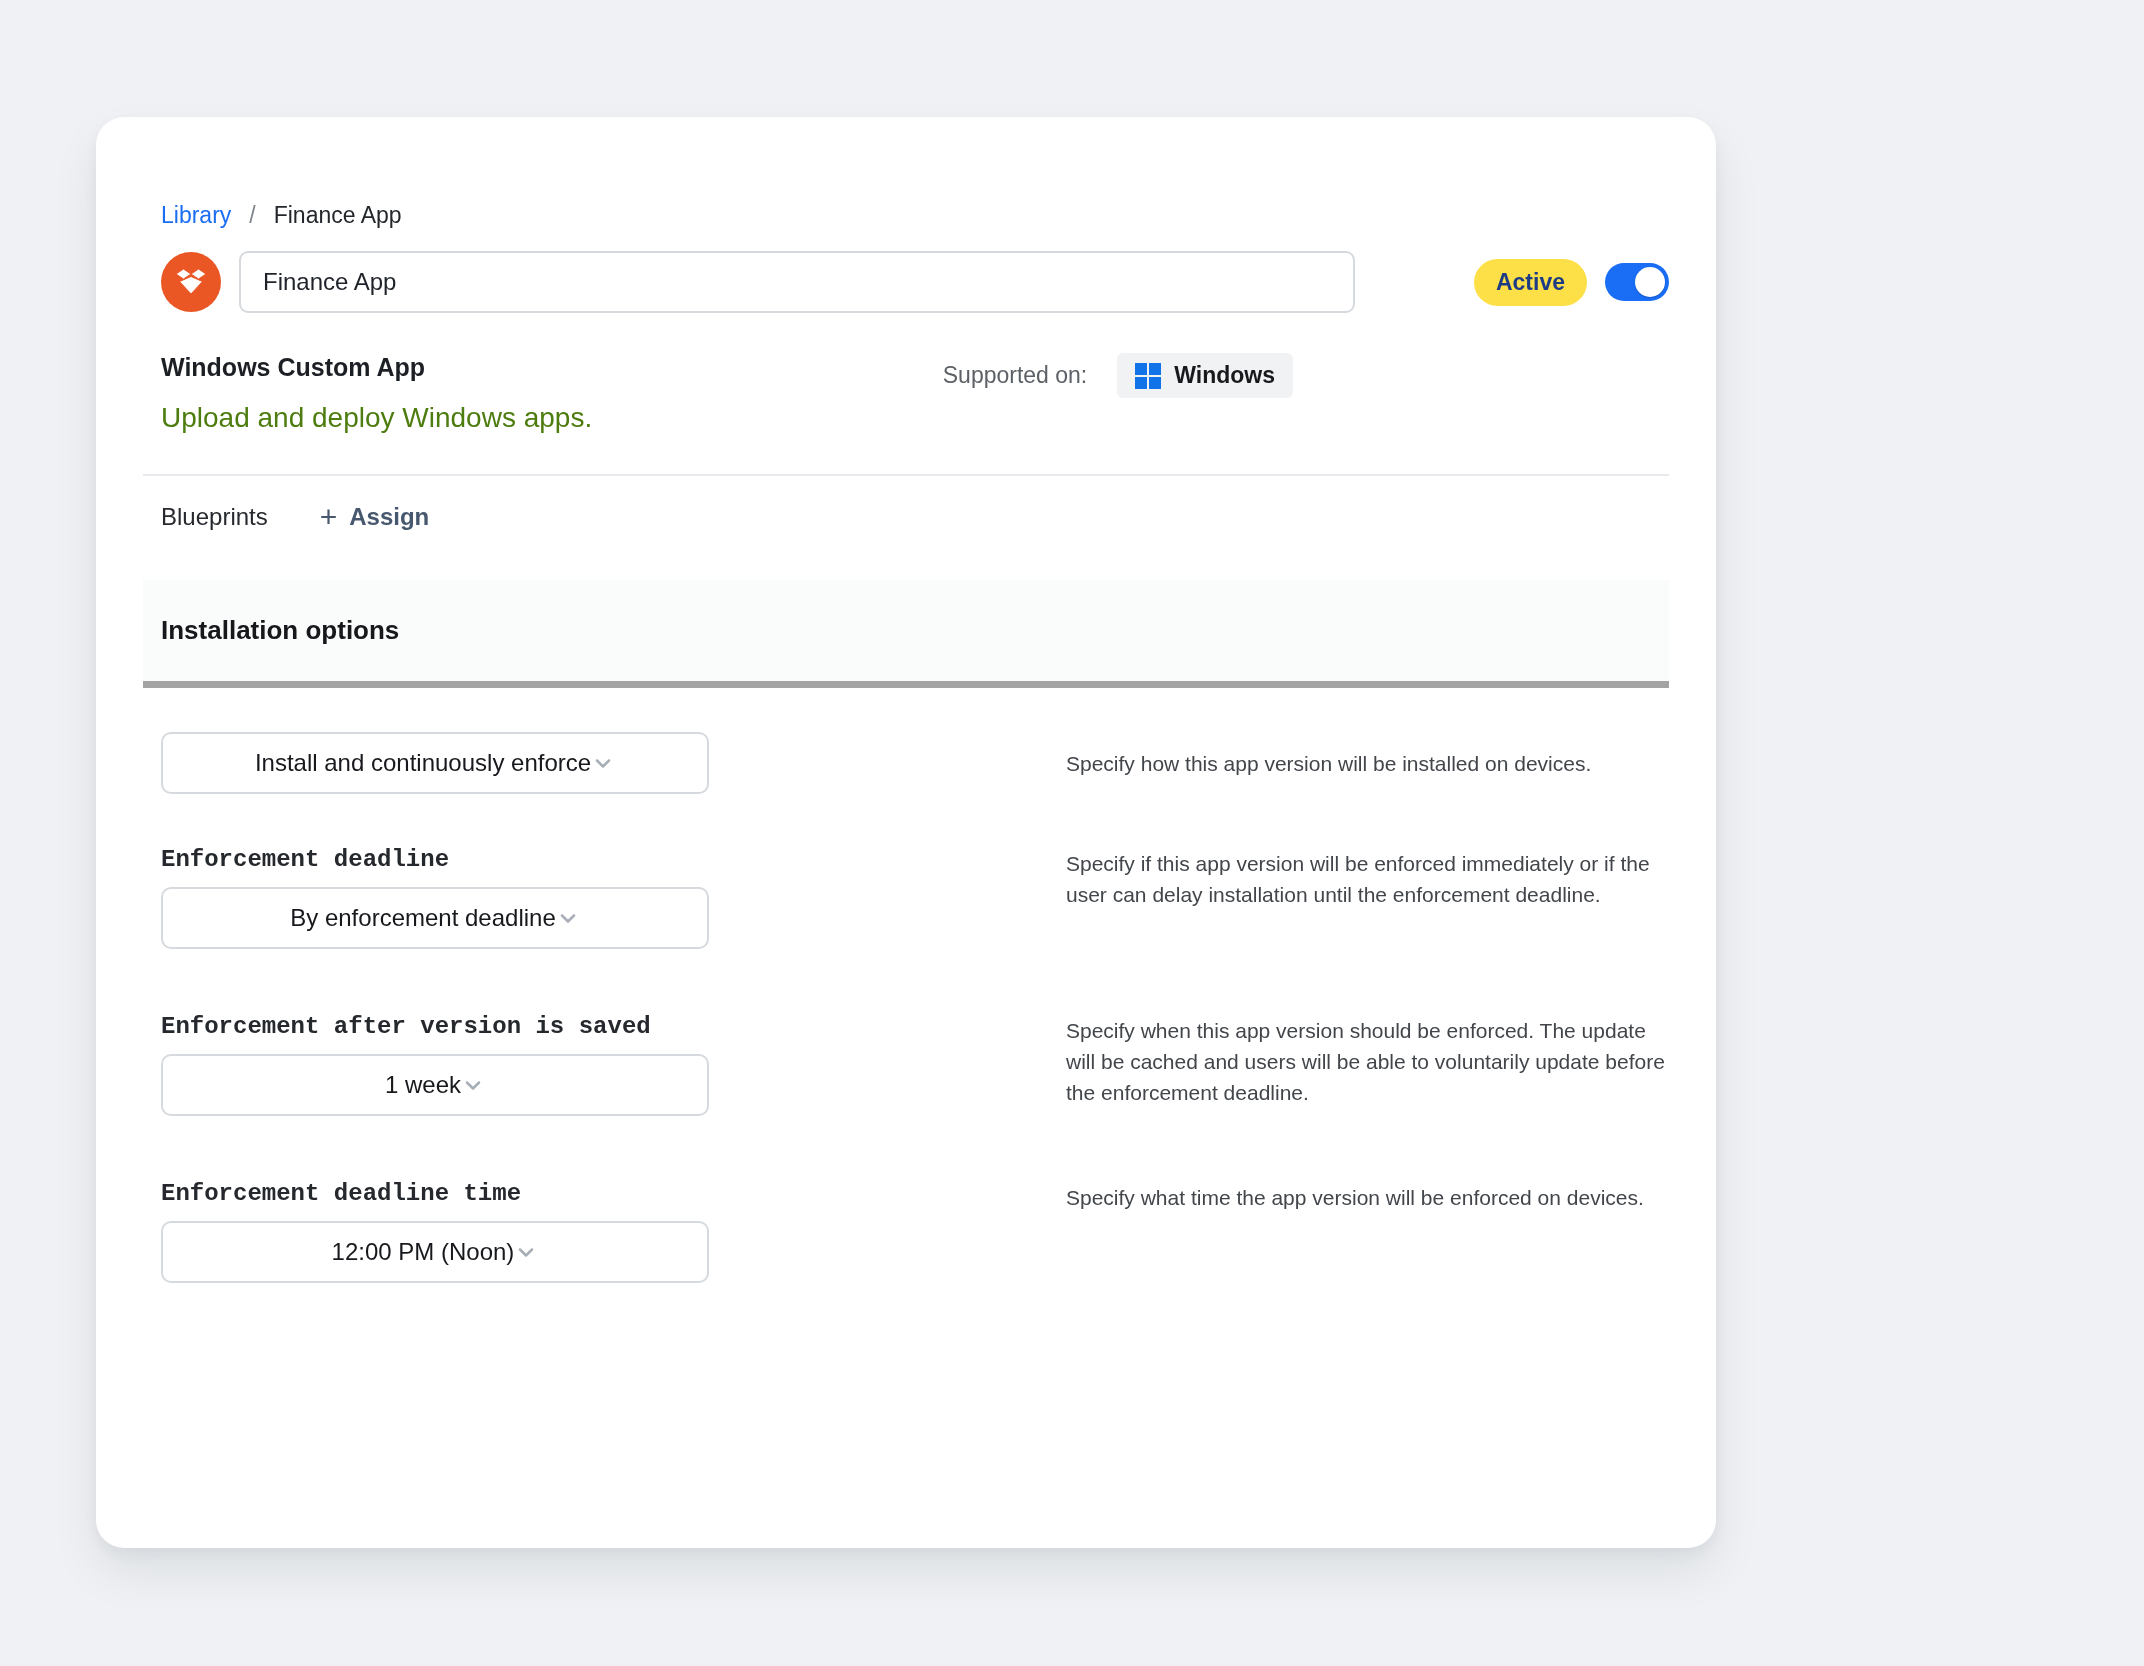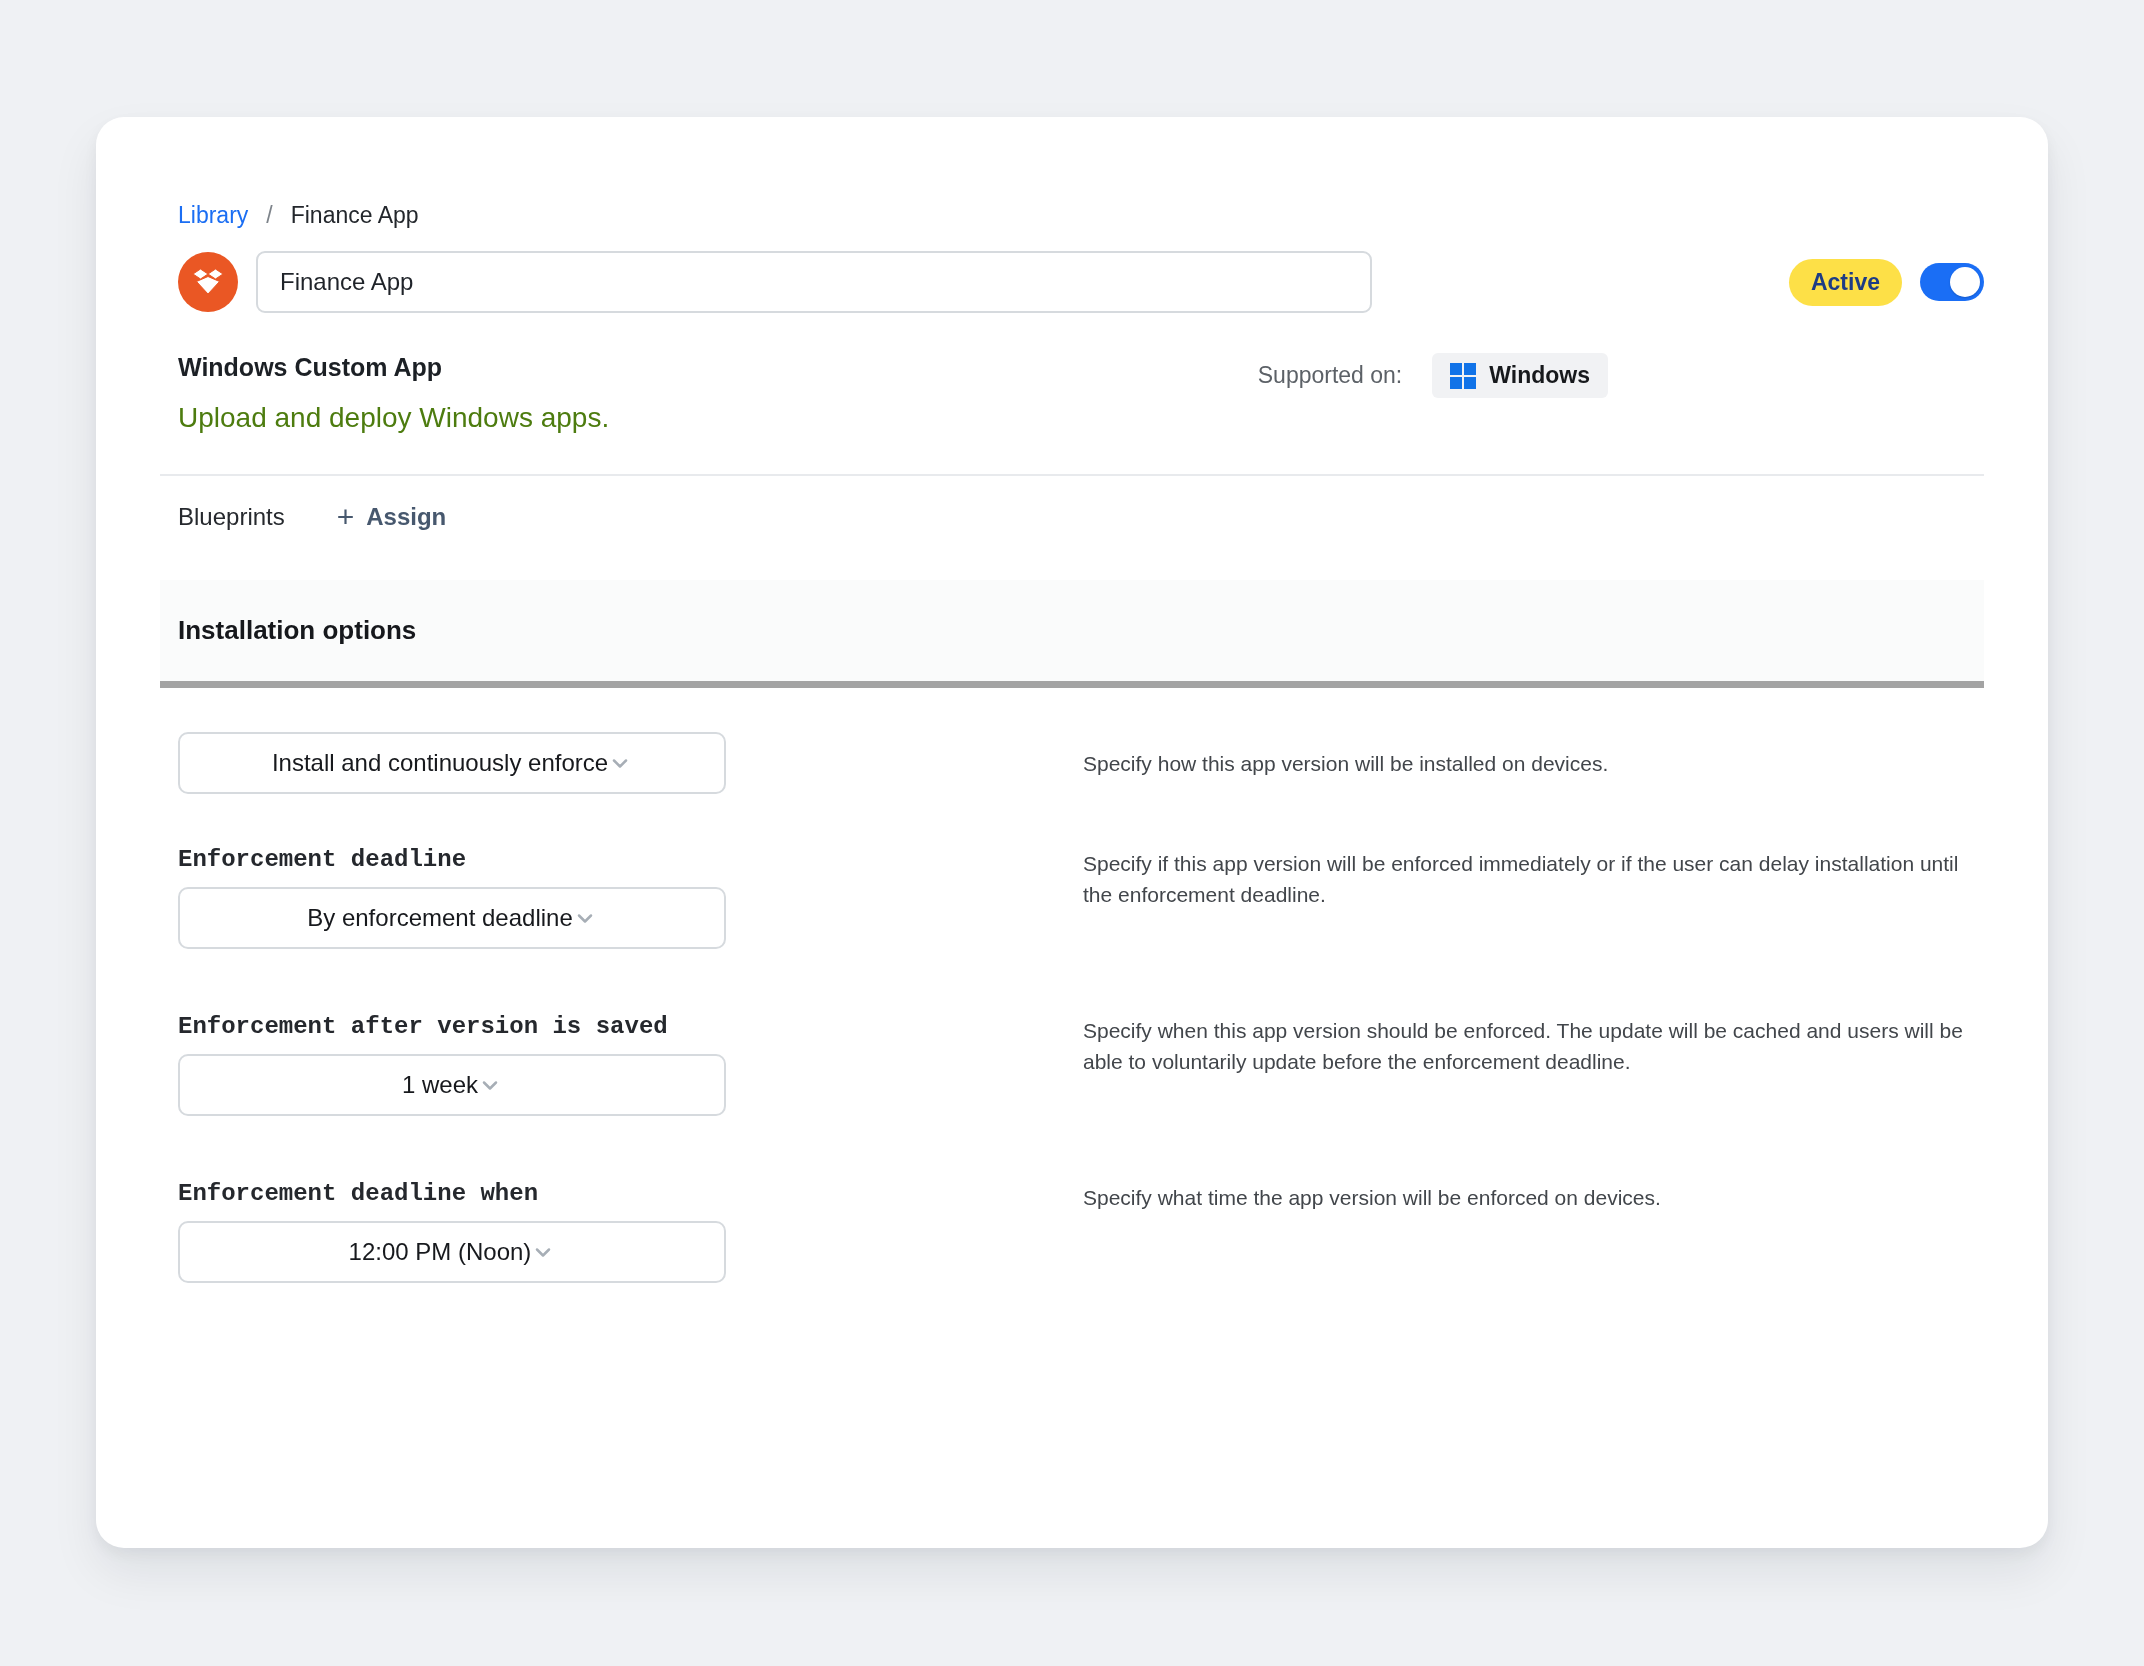--- a/index.html
+++ b/index.html
@@ -5,26 +5,26 @@
   * { box-sizing: border-box; margin: 0; padding: 0; }
   html, body {
     width: 2144px; height: 1666px;
     background: #eff1f4;
     font-family: "Liberation Sans", sans-serif;
     color: #1f2329;
     overflow: hidden;
   }
   .card {
     position: relative;
-    width: 1952px; height: 1431px;
+    width: 1620px; height: 1431px;
     margin: 117px 0 0 96px;
     background: #ffffff;
     border-radius: 28px;
     box-shadow: 0 24px 48px rgba(15,23,42,.08), 0 6px 14px rgba(15,23,42,.05);
-    padding: 0 64px;
+    padding: 0 47px;
     overflow: hidden;
   }
 
   
   .breadcrumb {
     display: flex; align-items: center; gap: 18px;
     padding-top: 85px; margin-left: 18px;
     font-size: 23px;
   }
   .crumb-link { color: #1b6ef3; text-decoration: none; cursor: pointer; }
@@ -209,21 +209,21 @@
         <svg width="24" height="24" viewBox="0 0 24 24" fill="none" stroke="#a7aeb6" stroke-width="2.5" stroke-linecap="round" stroke-linejoin="round">
             <path d="M6 9.5l6 6 6-6"></path>
           </svg>
       </div>
     </div>
     <div class="field-desc">Specify when this app version should be enforced. The update will be cached and users will be able to voluntarily update before the enforcement deadline.</div>
   </div>
 
   <div class="field-row labeled">
     <div class="field-left">
-      <div class="field-label">Enforcement deadline when</div>
+      <div class="field-label">Enforcement deadline time</div>
       <div class="dropdown">
         <span class="value">12:00 PM (Noon)</span>
         <svg width="24" height="24" viewBox="0 0 24 24" fill="none" stroke="#a7aeb6" stroke-width="2.5" stroke-linecap="round" stroke-linejoin="round">
             <path d="M6 9.5l6 6 6-6"></path>
           </svg>
       </div>
     </div>
     <div class="field-desc">Specify what time the app version will be enforced on devices.</div>
   </div>
 

